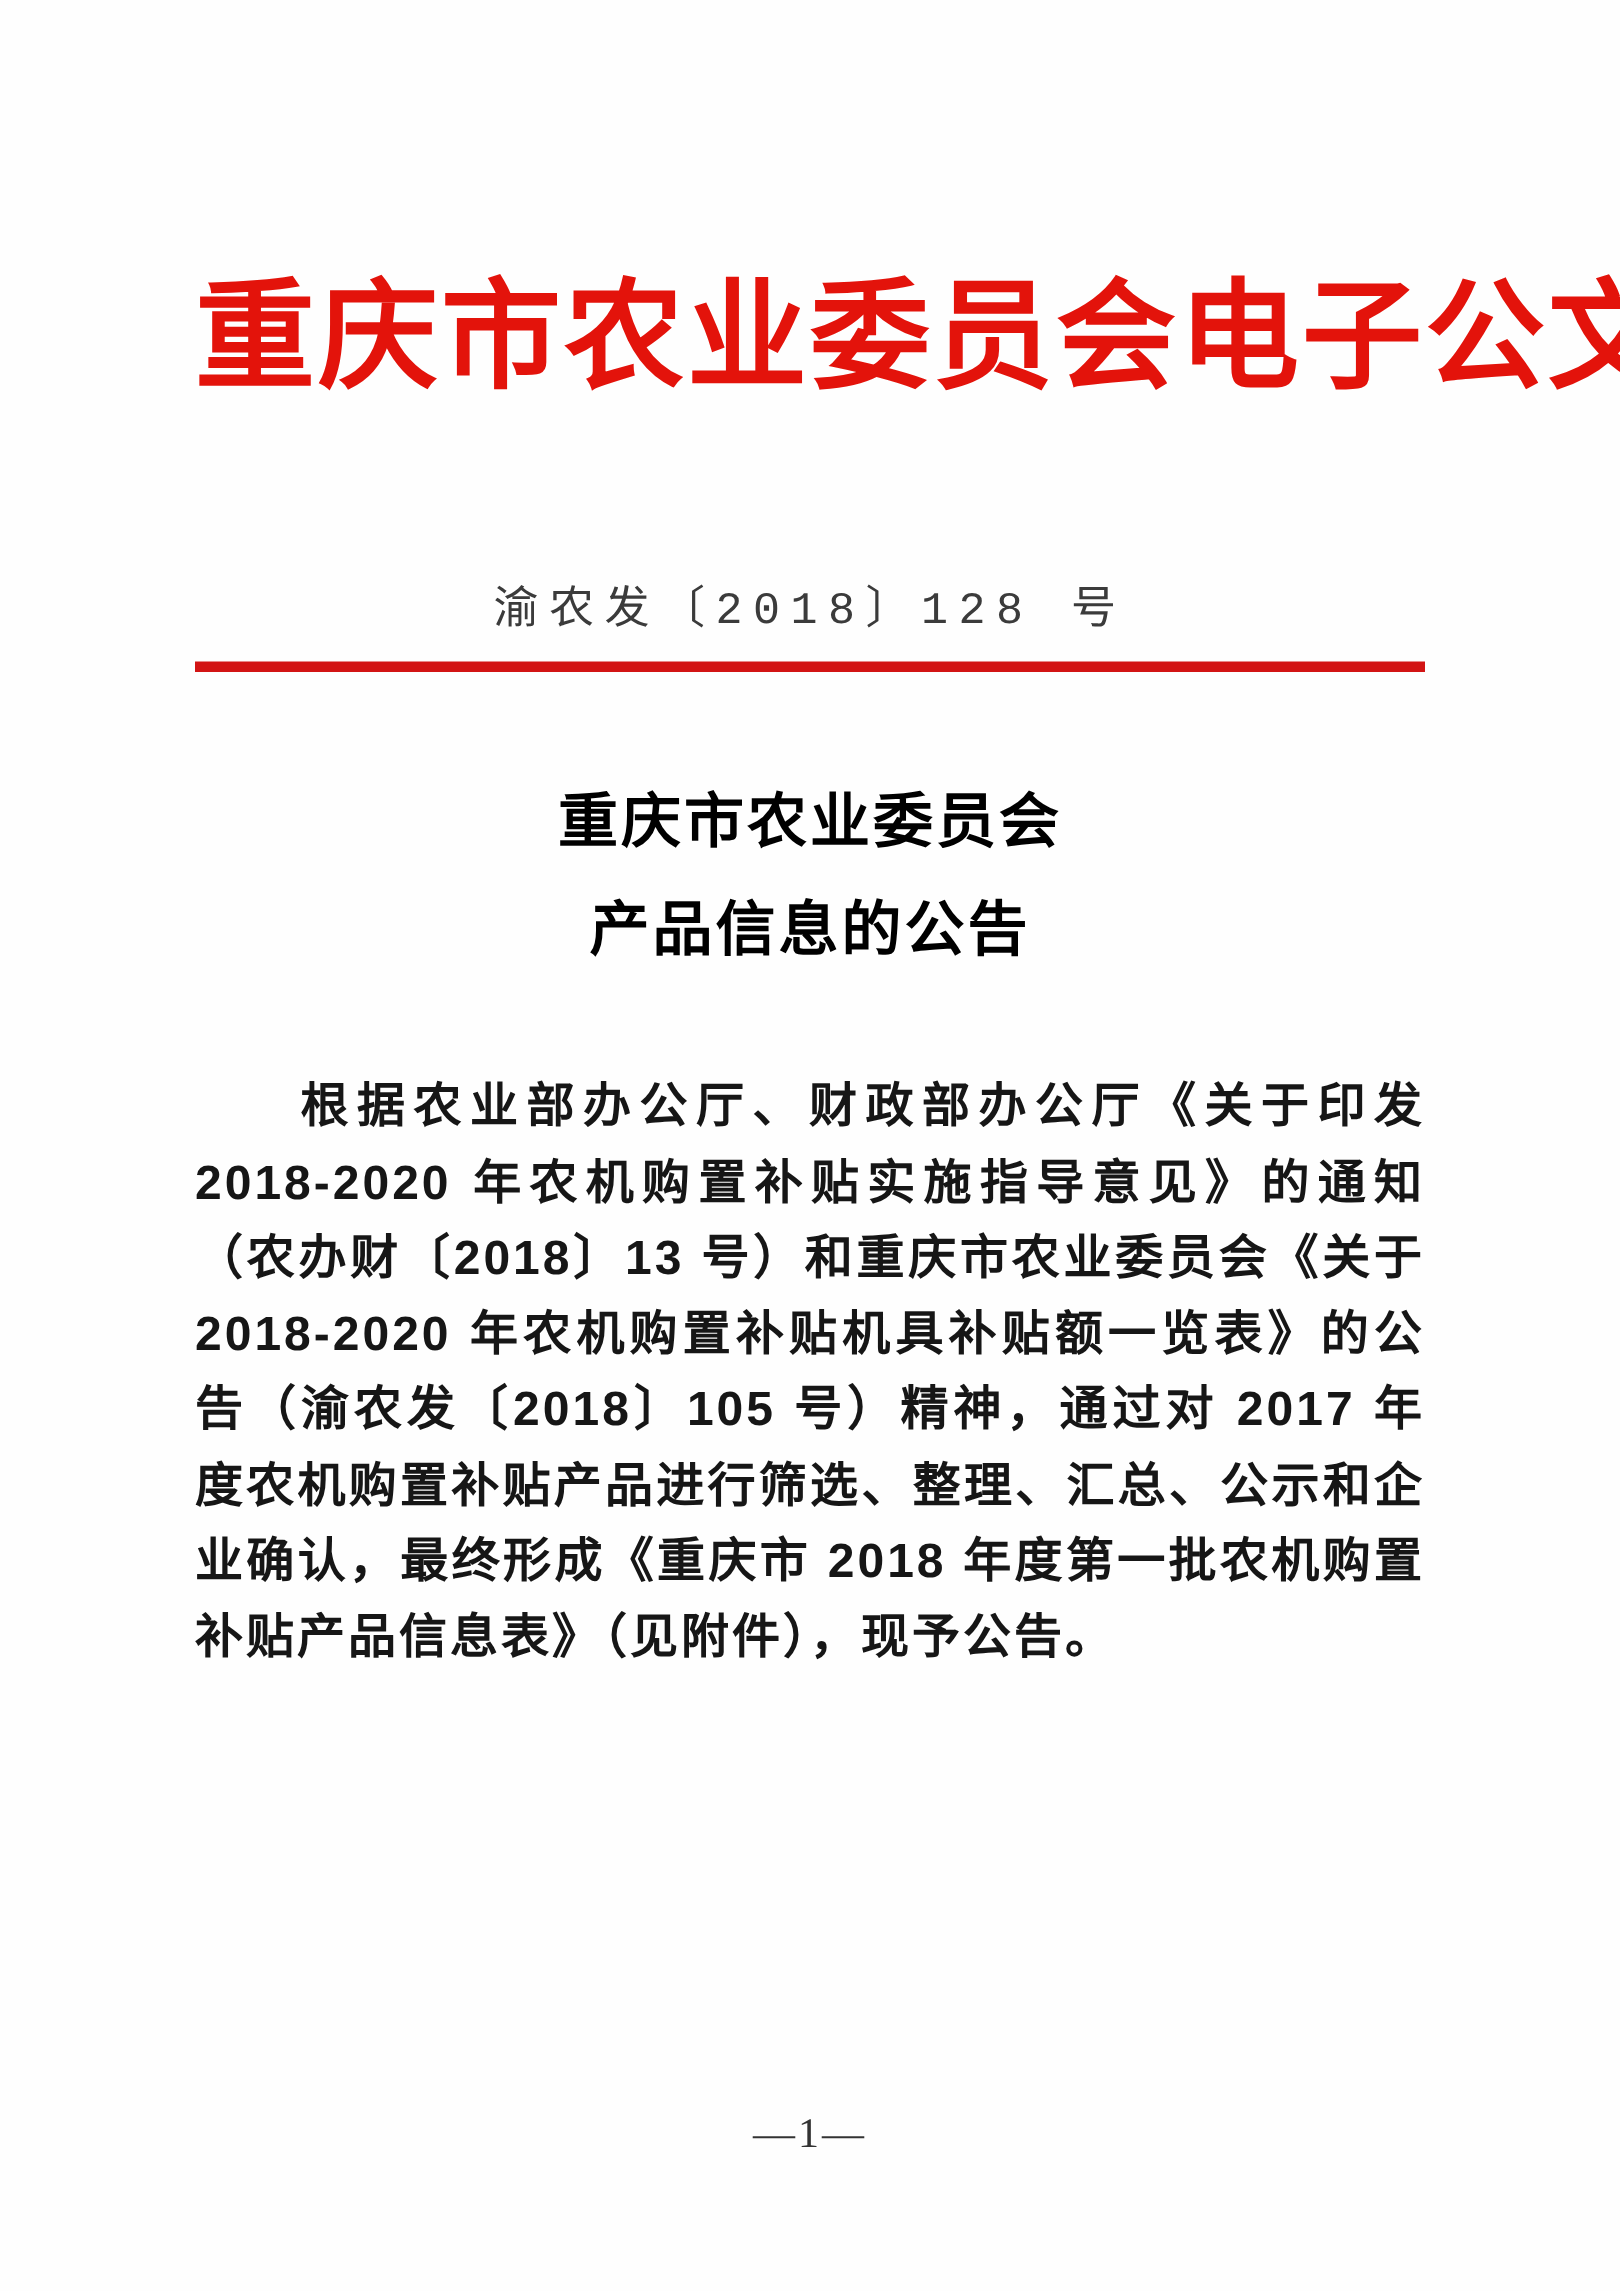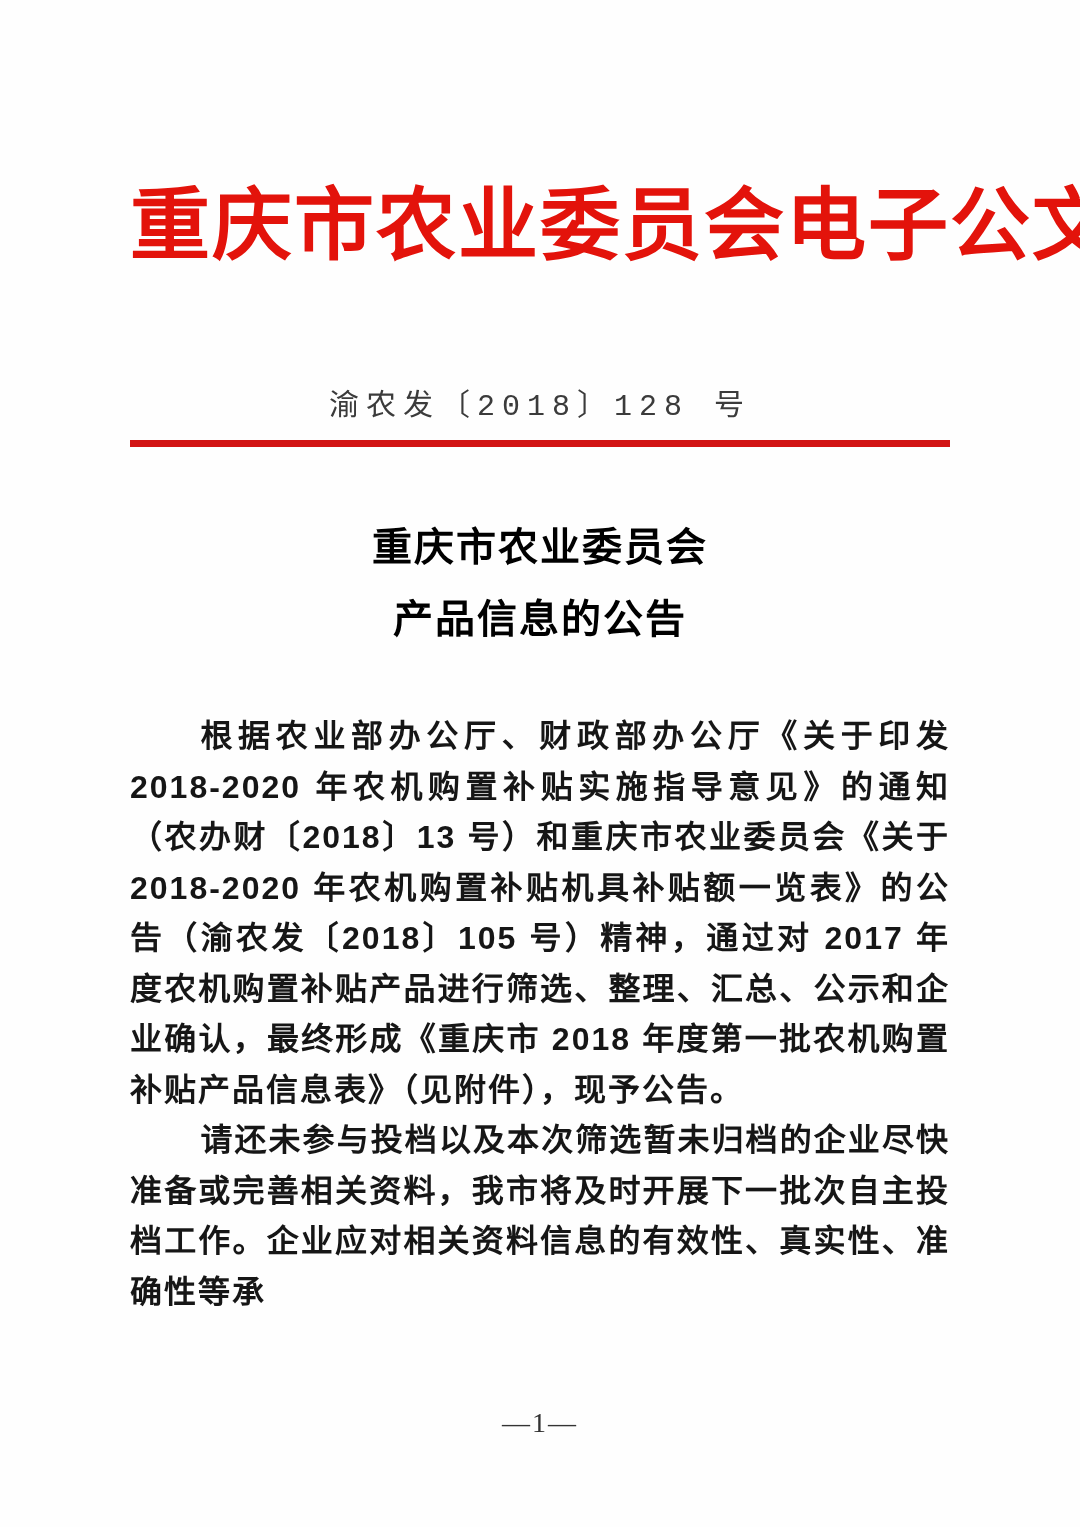--- a/index.html
+++ b/index.html
@@ -108,19 +108,18 @@
 
     <hr class="red-rule">
 
     <div class="doc-heading">
       <div>重庆市农业委员会</div>
       <div>产品信息的公告</div>
     </div>
 
     <div class="doc-body">
       <p>根据农业部办公厅、财政部办公厅《关于印发 2018-2020 年农机购置补贴实施指导意见》的通知（农办财〔2018〕13 号）和重庆市农业委员会《关于 2018-2020 年农机购置补贴机具补贴额一览表》的公告（渝农发〔2018〕105 号）精神，通过对 2017 年度农机购置补贴产品进行筛选、整理、汇总、公示和企业确认，最终形成《重庆市 2018 年度第一批农机购置补贴产品信息表》（见附件），现予公告。</p>
-      <p>请还未参与投档以及本次筛选暂未归档的企业尽快准备或完善相关资料，我市将及时开展下一批次自主投档工作。企业应对相关资料信息的有效性、真实性、准确性等承</p>
     </div>
 
   </div>
 
   <div class="page-footer">—1—</div>
 </div>
 
 </body></html>

